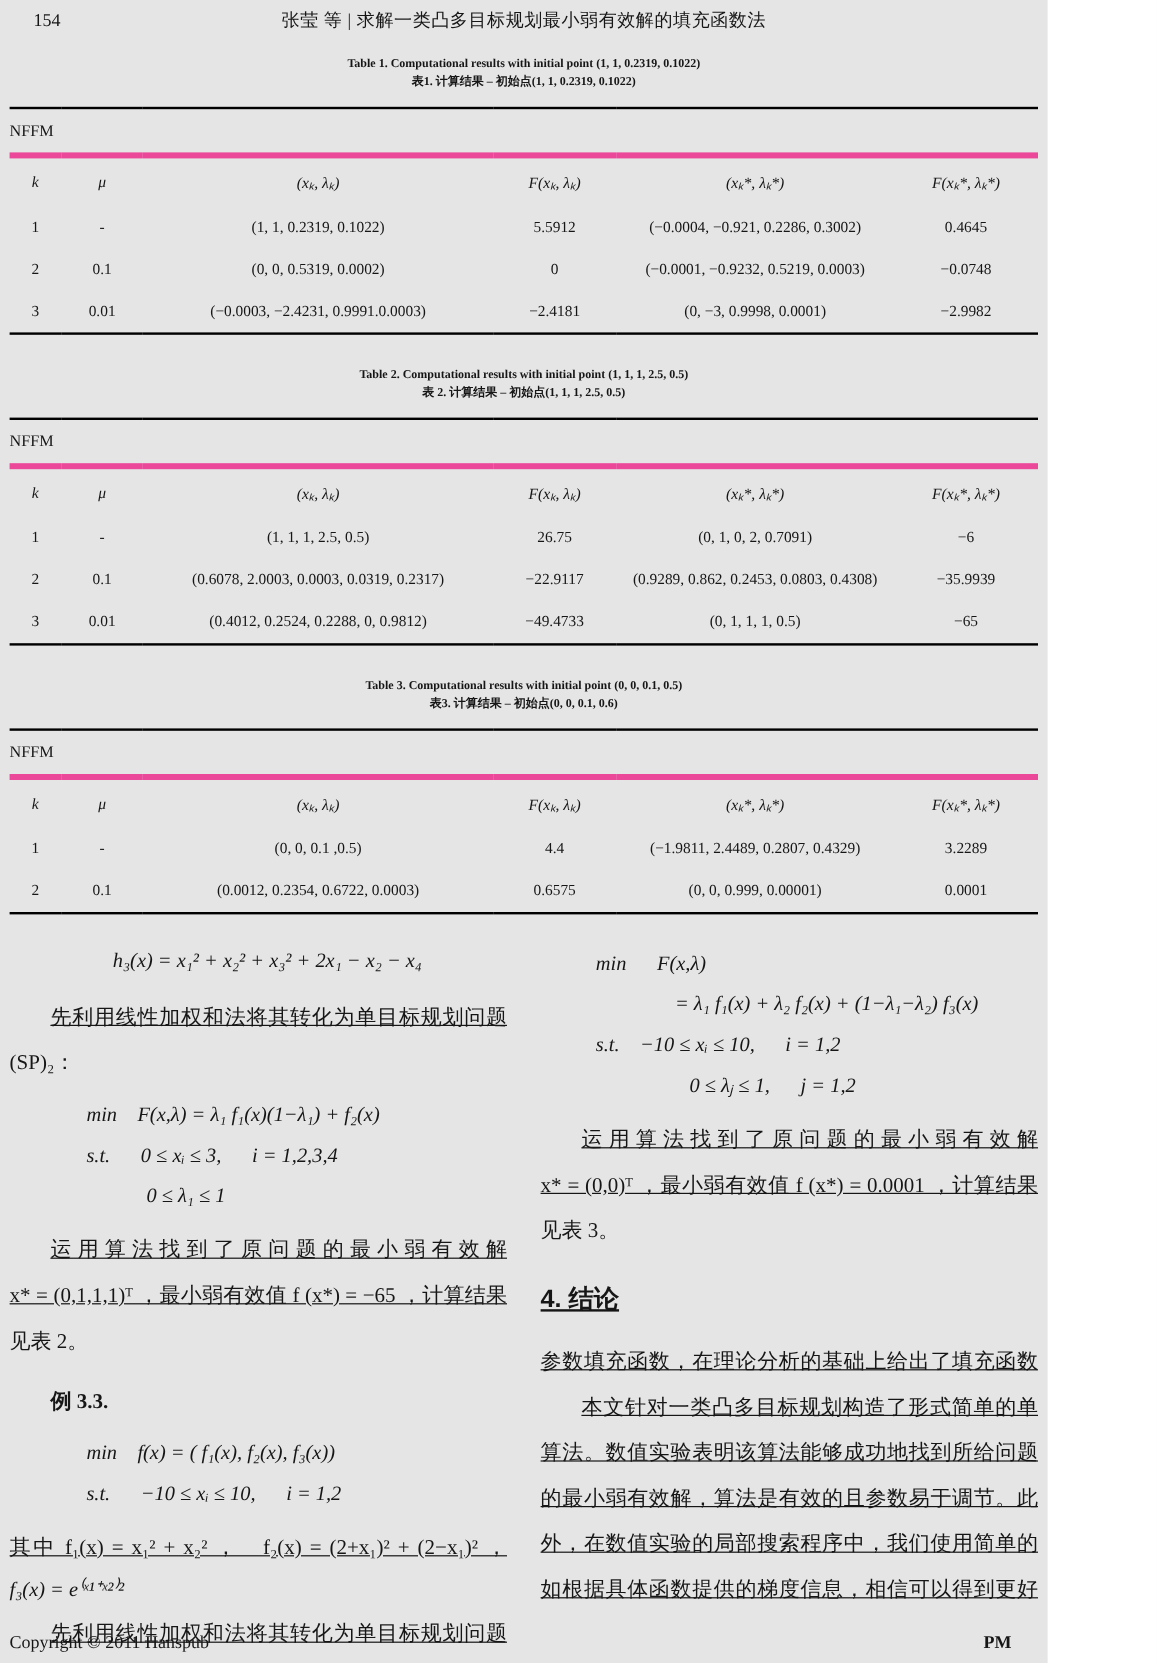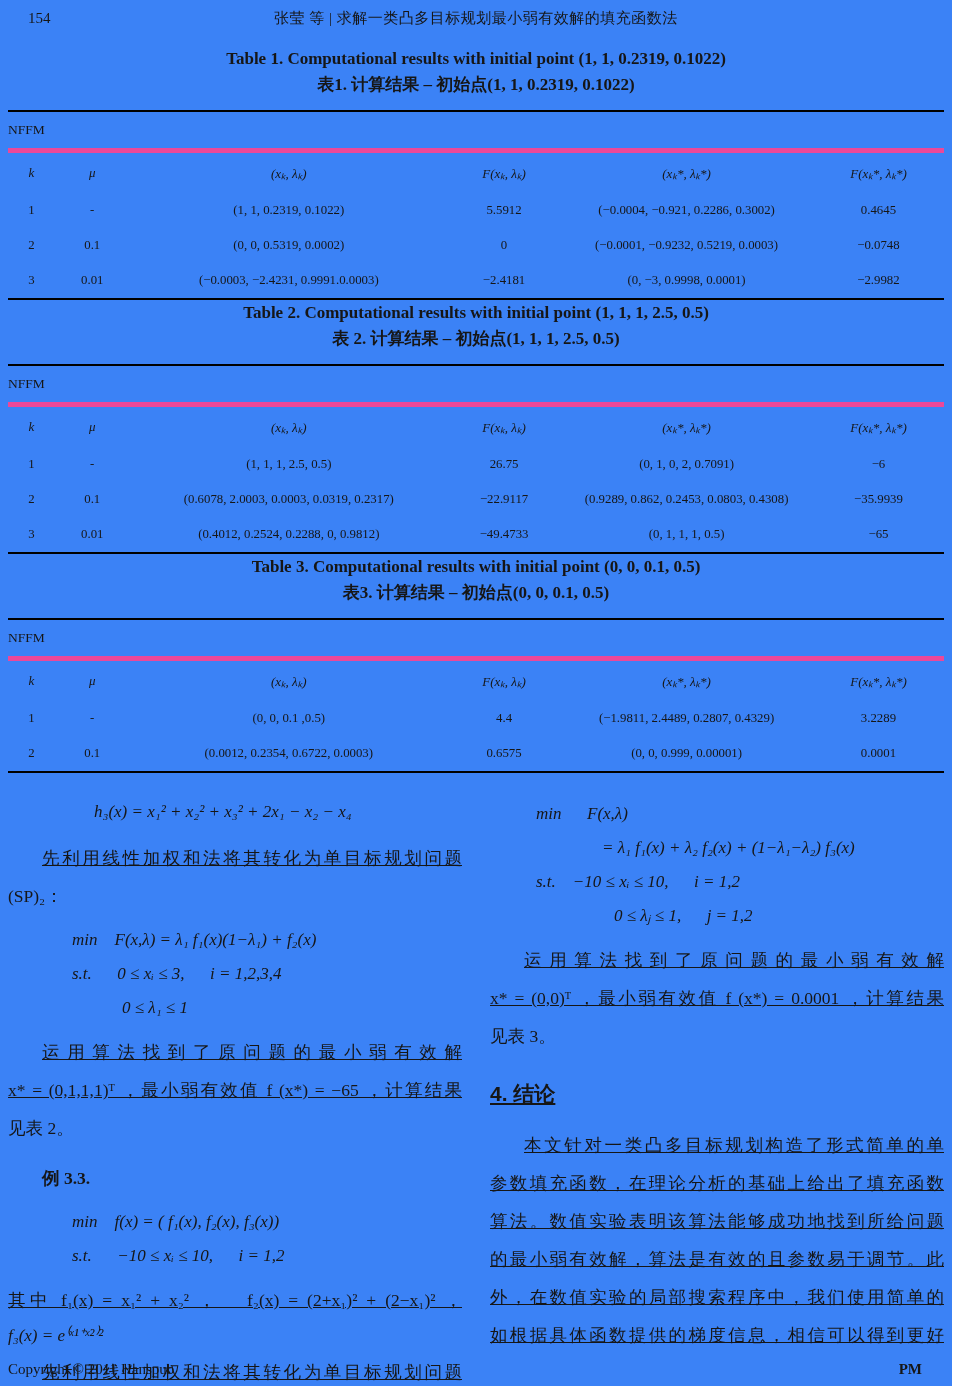--- a/index.html
+++ b/index.html
@@ -1,33 +1,33 @@
 <!DOCTYPE html>
 <html><head>
 <meta charset="utf-8">
 <style>
   html,body{margin:0;padding:0;background:#fff;}
   .page{
     position:relative;
-    width:952px;height:1386px;
+    width:873px;height:1386px;
     box-sizing:border-box;
     padding:6px 8px 0;
-    background:#3b82f6;
+    background:#e5e5e5;
     color:#161616;
     font-family:"Liberation Serif",serif;
     overflow:hidden;
   }
   
   .pg-header{position:relative;height:26px;font-size:15px;line-height:24px;}
   .pg-num{position:absolute;left:20px;top:0;}
   .pg-title{display:block;text-align:center;letter-spacing:.5px;}
   
-  .cap{text-align:center;font-weight:bold;font-size:17px;line-height:1.5;}
+  .cap{text-align:center;font-weight:bold;font-size:10px;line-height:1.5;}
   .cap-m1{margin-top:14px;}
-  .cap-m{}
+  .cap-m{margin-top:26px;}
   
   table.res{
     width:100%;border-collapse:collapse;margin-top:13px;
     border-top:2px solid #000;border-bottom:2px solid #000;
     font-size:12.8px;
   }
   table.res col.w1{width:5%;}  table.res col.w2{width:8%;}
   table.res col.w3{width:34%;} table.res col.w4{width:12%;}
   table.res col.w5{width:27%;} table.res col.w6{width:14%;}
   tr.grp th{font-weight:normal;font-size:13.5px;padding:10px 0;border-bottom:5px solid #ec4899;text-align:left;font-family:Liberation Serif, serif;}
@@ -181,21 +181,21 @@
           <td>(0, 1, 1, 1, 0.5)</td>
           <td>−65</td>
         </tr>
       </tbody>
     </table>
   </section>
 
   <section>
     <div class="cap cap-m">
       <div>Table 3. Computational results with initial point (0, 0, 0.1, 0.5)</div>
-      <div>表3. 计算结果 – 初始点(0, 0, 0.1, 0.5)</div>
+      <div>表3. 计算结果 – 初始点(0, 0, 0.1, 0.6)</div>
     </div>
     <table class="res">
       <colgroup>
           <col class="w1">
           <col class="w2">
           <col class="w3">
           <col class="w4">
           <col class="w5">
           <col class="w6">
         </colgroup>
@@ -263,22 +263,22 @@
         <div class="ln math eqr">min      F(x,λ)</div>
         <div class="ln math eqr2">= λ₁ f₁(x) + λ₂ f₂(x) + (1−λ₁−λ₂) f₃(x)</div>
         <div class="ln math eqr">s.t.    −10 ≤ xᵢ ≤ 10,      i = 1,2</div>
         <div class="ln math eqr3">0 ≤ λⱼ ≤ 1,      j = 1,2</div>
       </div>
       <div class="ln cjk ind stretch">运用算法找到了原问题的最小弱有效解</div>
       <div class="ln cjk stretch">x* = (0,0)ᵀ ，最小弱有效值 f (x*) = 0.0001 ，计算结果</div>
       <div class="ln cjk">见表 3。</div>
       <h2 class="sec-head">4. 结论</h2>
       <div>
+        <div class="ln cjk stretch">参数填充函数，在理论分析的基础上给出了填充函数</div>
         <div class="ln cjk ind stretch">本文针对一类凸多目标规划构造了形式简单的单</div>
-        <div class="ln cjk stretch">参数填充函数，在理论分析的基础上给出了填充函数</div>
         <div class="ln cjk stretch">算法。数值实验表明该算法能够成功地找到所给问题</div>
         <div class="ln cjk stretch">的最小弱有效解，算法是有效的且参数易于调节。此</div>
         <div class="ln cjk stretch">外，在数值实验的局部搜索程序中，我们使用简单的</div>
         <div class="ln cjk stretch">如根据具体函数提供的梯度信息，相信可以得到更好</div>
 
       </div>
     </div>
 
   </div>
 

